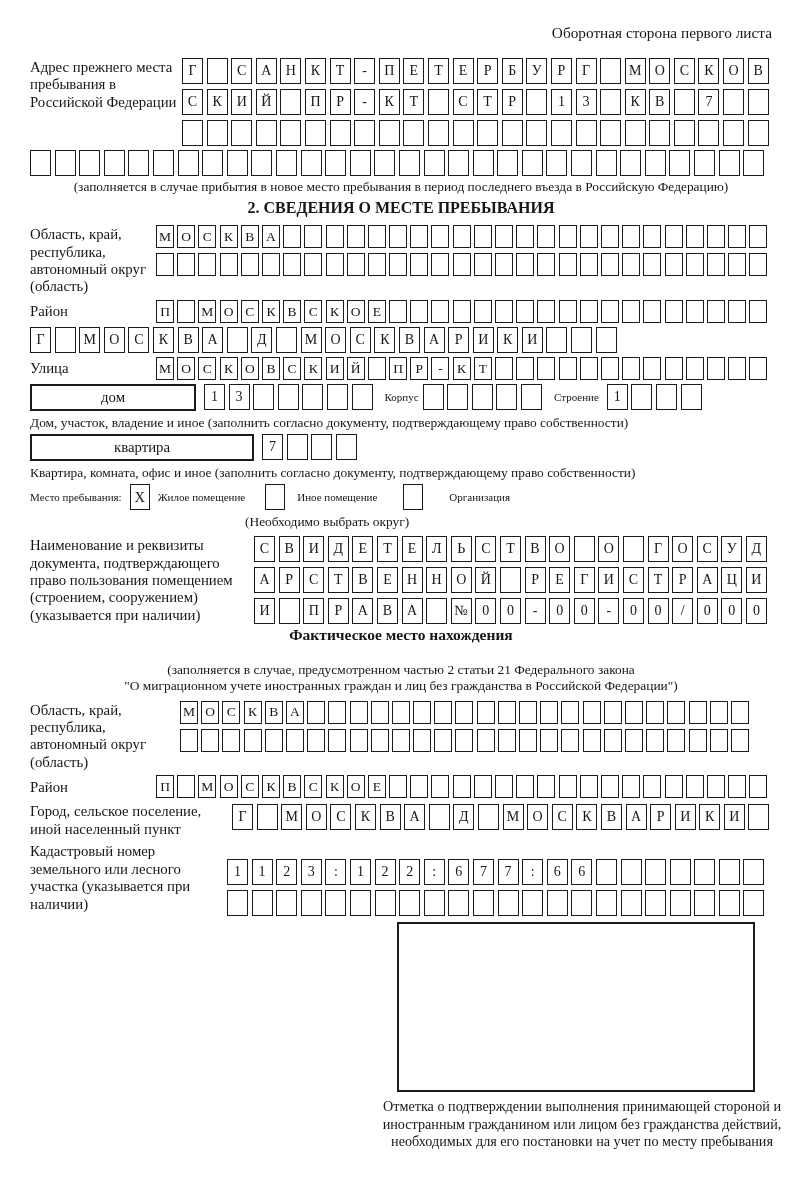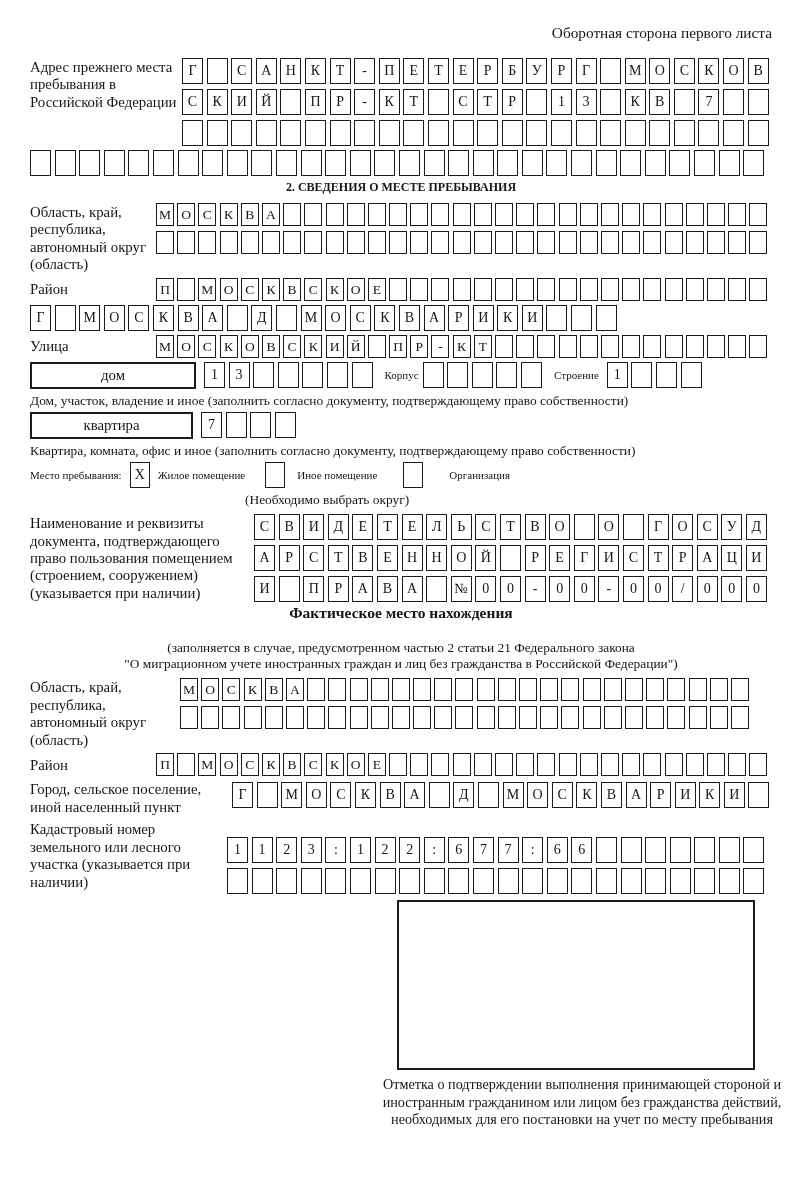--- a/index.html
+++ b/index.html
@@ -20,21 +20,21 @@
   .cells.sm{gap:3.2px;}
   .cell{
     box-sizing:border-box;flex:0 0 auto;width:21px;height:26px;
     border:1.7px solid #1b1b1b;display:flex;align-items:center;justify-content:center;
     font-size:14px;line-height:1;background:#fff;
   }
   .sm .cell{width:18px;height:23px;font-size:13.5px;}
 
   .note{font-size:13.4px;line-height:1.2;}
   .note.center{text-align:center;}
-  .section-title{font-weight:bold;text-align:center;font-size:12px;margin:4px 0 8px 0;}
+  .section-title{font-weight:bold;text-align:center;font-size:16px;margin:4px 0 8px 0;}
 
   .inline-row{display:flex;align-items:center;margin-bottom:4px;}
   .widebox{
     box-sizing:border-box;border:2px solid #1b1b1b;height:27px;
     display:flex;align-items:center;justify-content:center;font-size:14.8px;background:#fff;
   }
   .gap4{width:4px;flex:0 0 auto;} .gap8{width:8px;flex:0 0 auto;}
   .gap12{width:12px;flex:0 0 auto;}
   .gap20{width:20px;flex:0 0 auto;} .gap26{width:26px;flex:0 0 auto;}
   .inline-lbl{font-size:11px;flex:0 0 auto;}
@@ -168,20 +168,21 @@
       <span class="cell"></span>
       <span class="cell"></span>
       <span class="cell"></span>
       <span class="cell"></span>
       <span class="cell"></span>
       <span class="cell"></span>
       <span class="cell"></span>
       <span class="cell"></span>
       <span class="cell"></span>
     </div>
+  <div class="note center mb2">(заполняется в случае прибытия в новое место пребывания в период последнего въезда в Российскую Федерацию)</div>
 
   <div class="section-title">2. СВЕДЕНИЯ О МЕСТЕ ПРЕБЫВАНИЯ</div>
 
   <div class="fieldgroup">
     <div class="lbl" style="width:126px;">Область, край, республика, автономный округ (область)</div>
     <div class="rowstack">
       <div class="cells sm">
           <span class="cell">М</span>
           <span class="cell">О</span>
           <span class="cell">С</span>
@@ -373,21 +374,21 @@
     <div class="cells lg">
         <span class="cell">1</span>
         <span class="cell"></span>
         <span class="cell"></span>
         <span class="cell"></span>
       </div>
   </div>
   <div class="note mb3">Дом, участок, владение и иное (заполнить согласно документу, подтверждающему право собственности)</div>
 
   <div class="inline-row">
-    <div class="widebox" style="width:163px;text-align:center;">квартира</div>
+    <div class="widebox" style="width:224px;text-align:center;">квартира</div>
     <span class="gap8"></span>
     <div class="cells lg">
         <span class="cell">7</span>
         <span class="cell"></span>
         <span class="cell"></span>
         <span class="cell"></span>
       </div>
   </div>
   <div class="note mb3">Квартира, комната, офис и иное (заполнить согласно документу, подтверждающему право собственности)</div>
 

